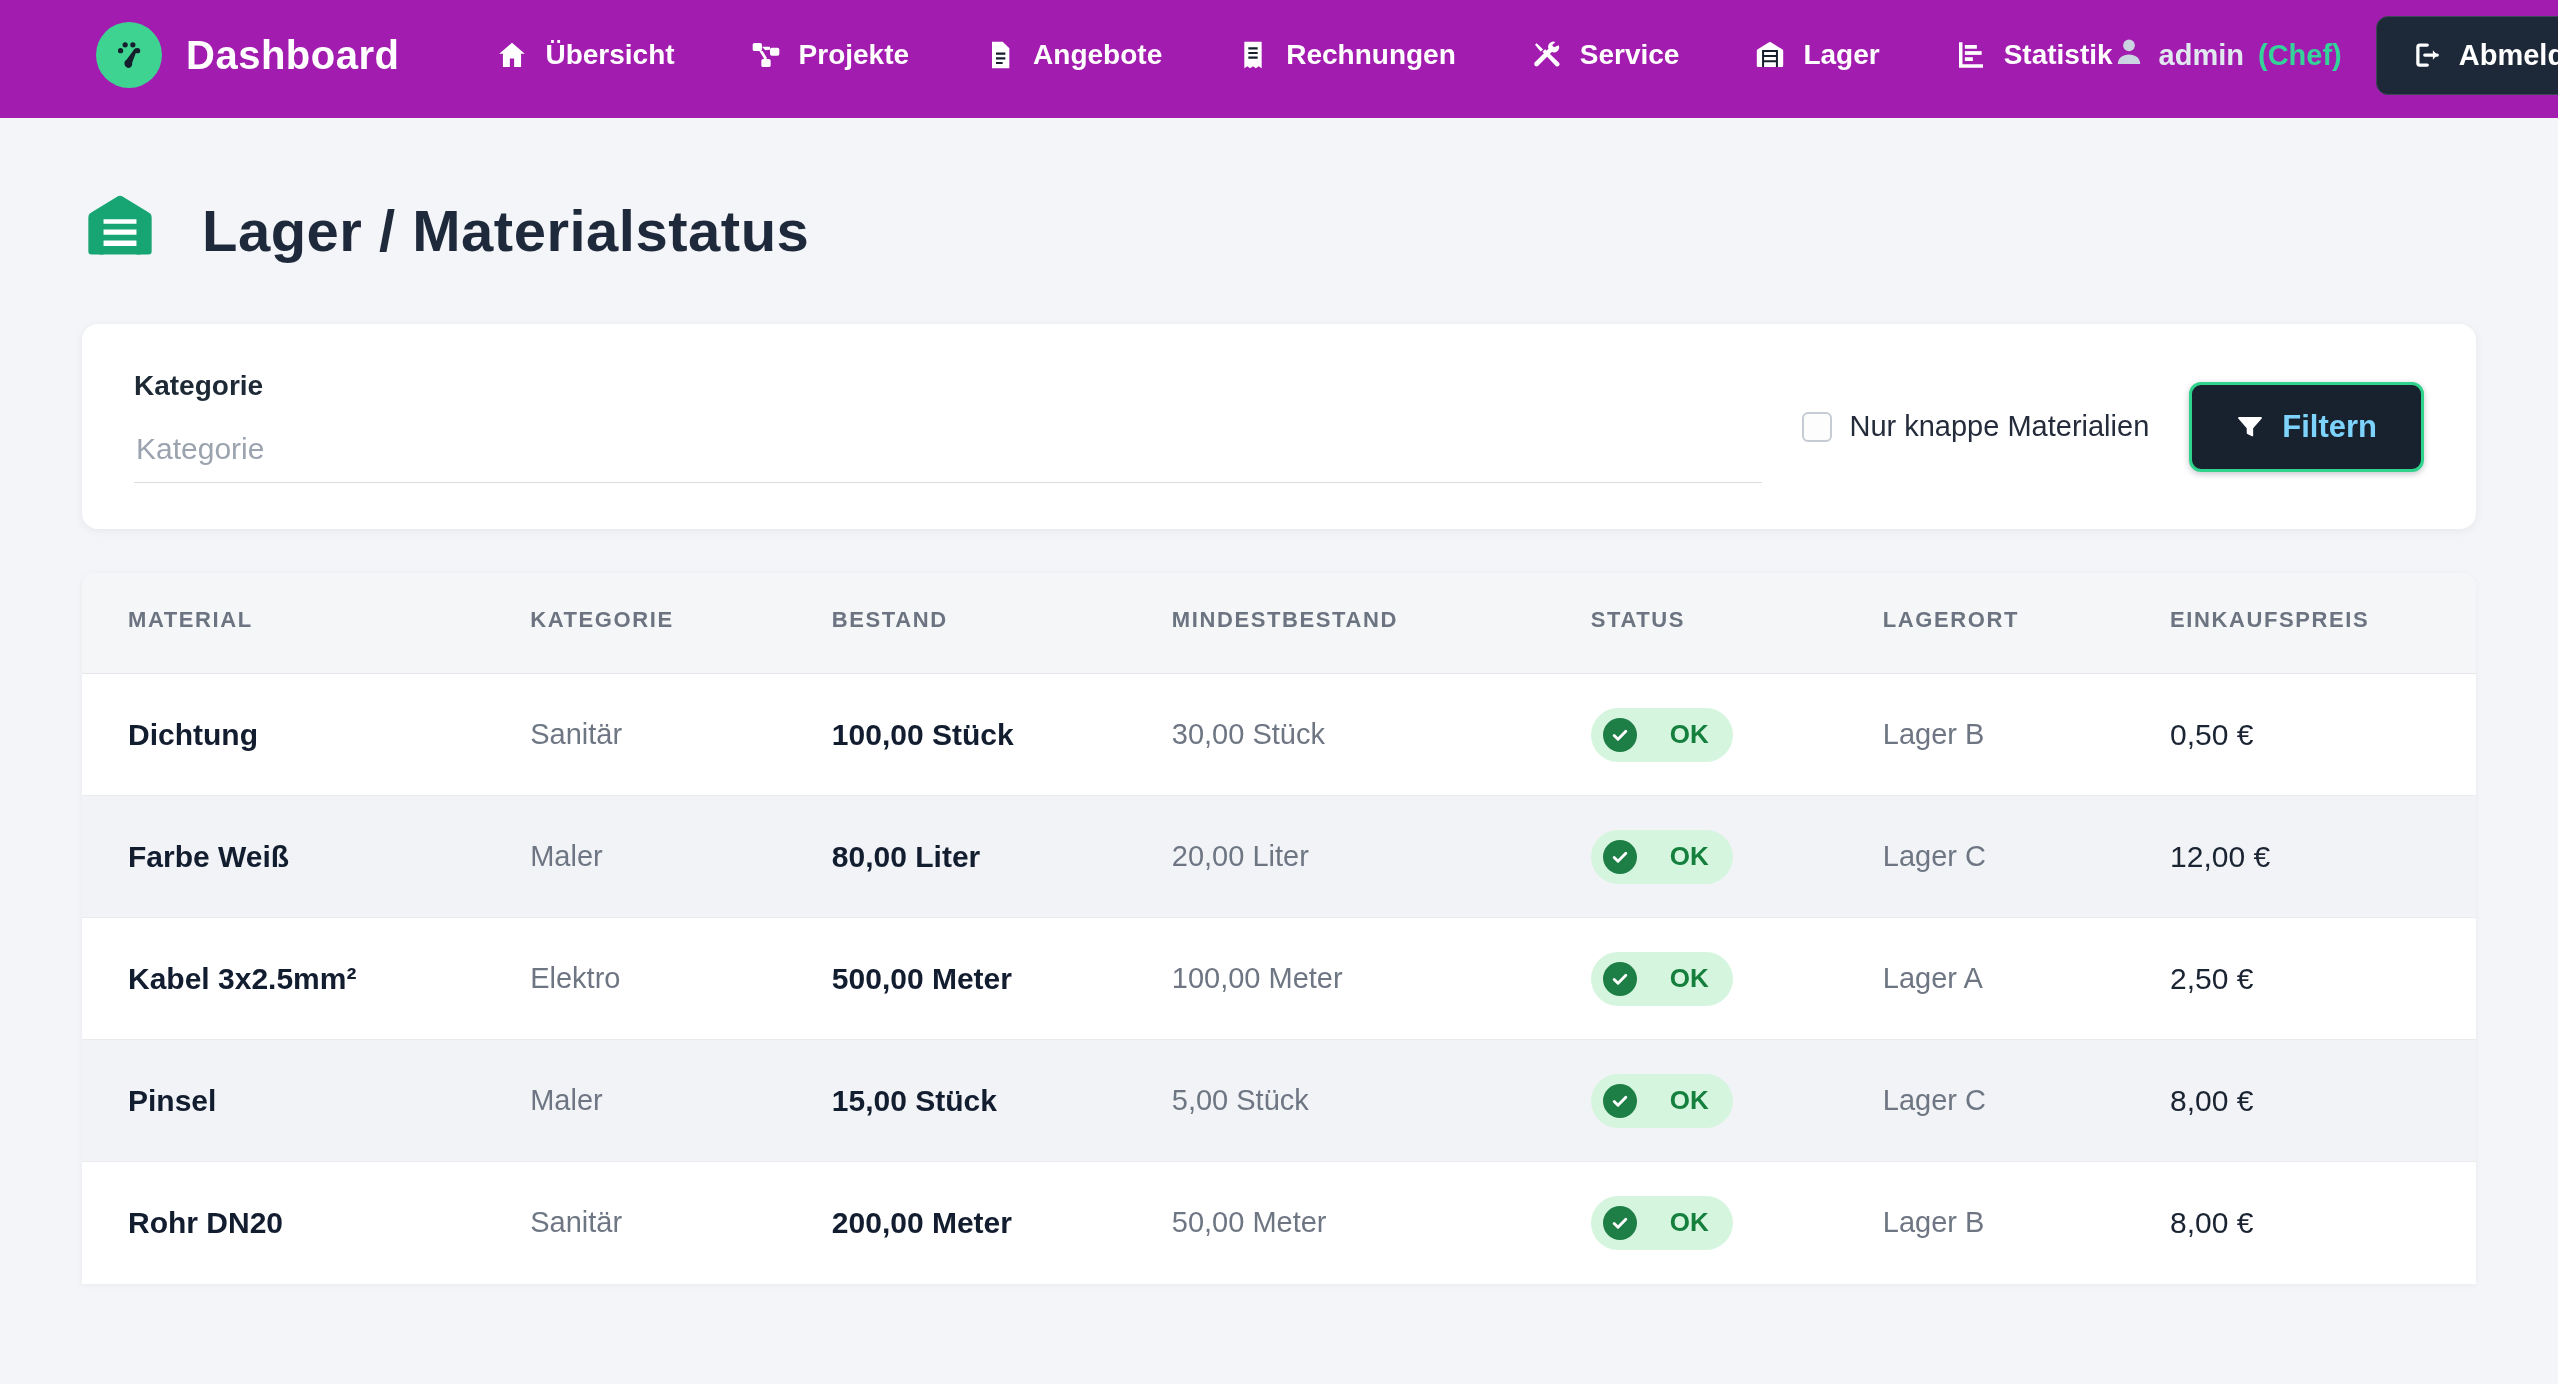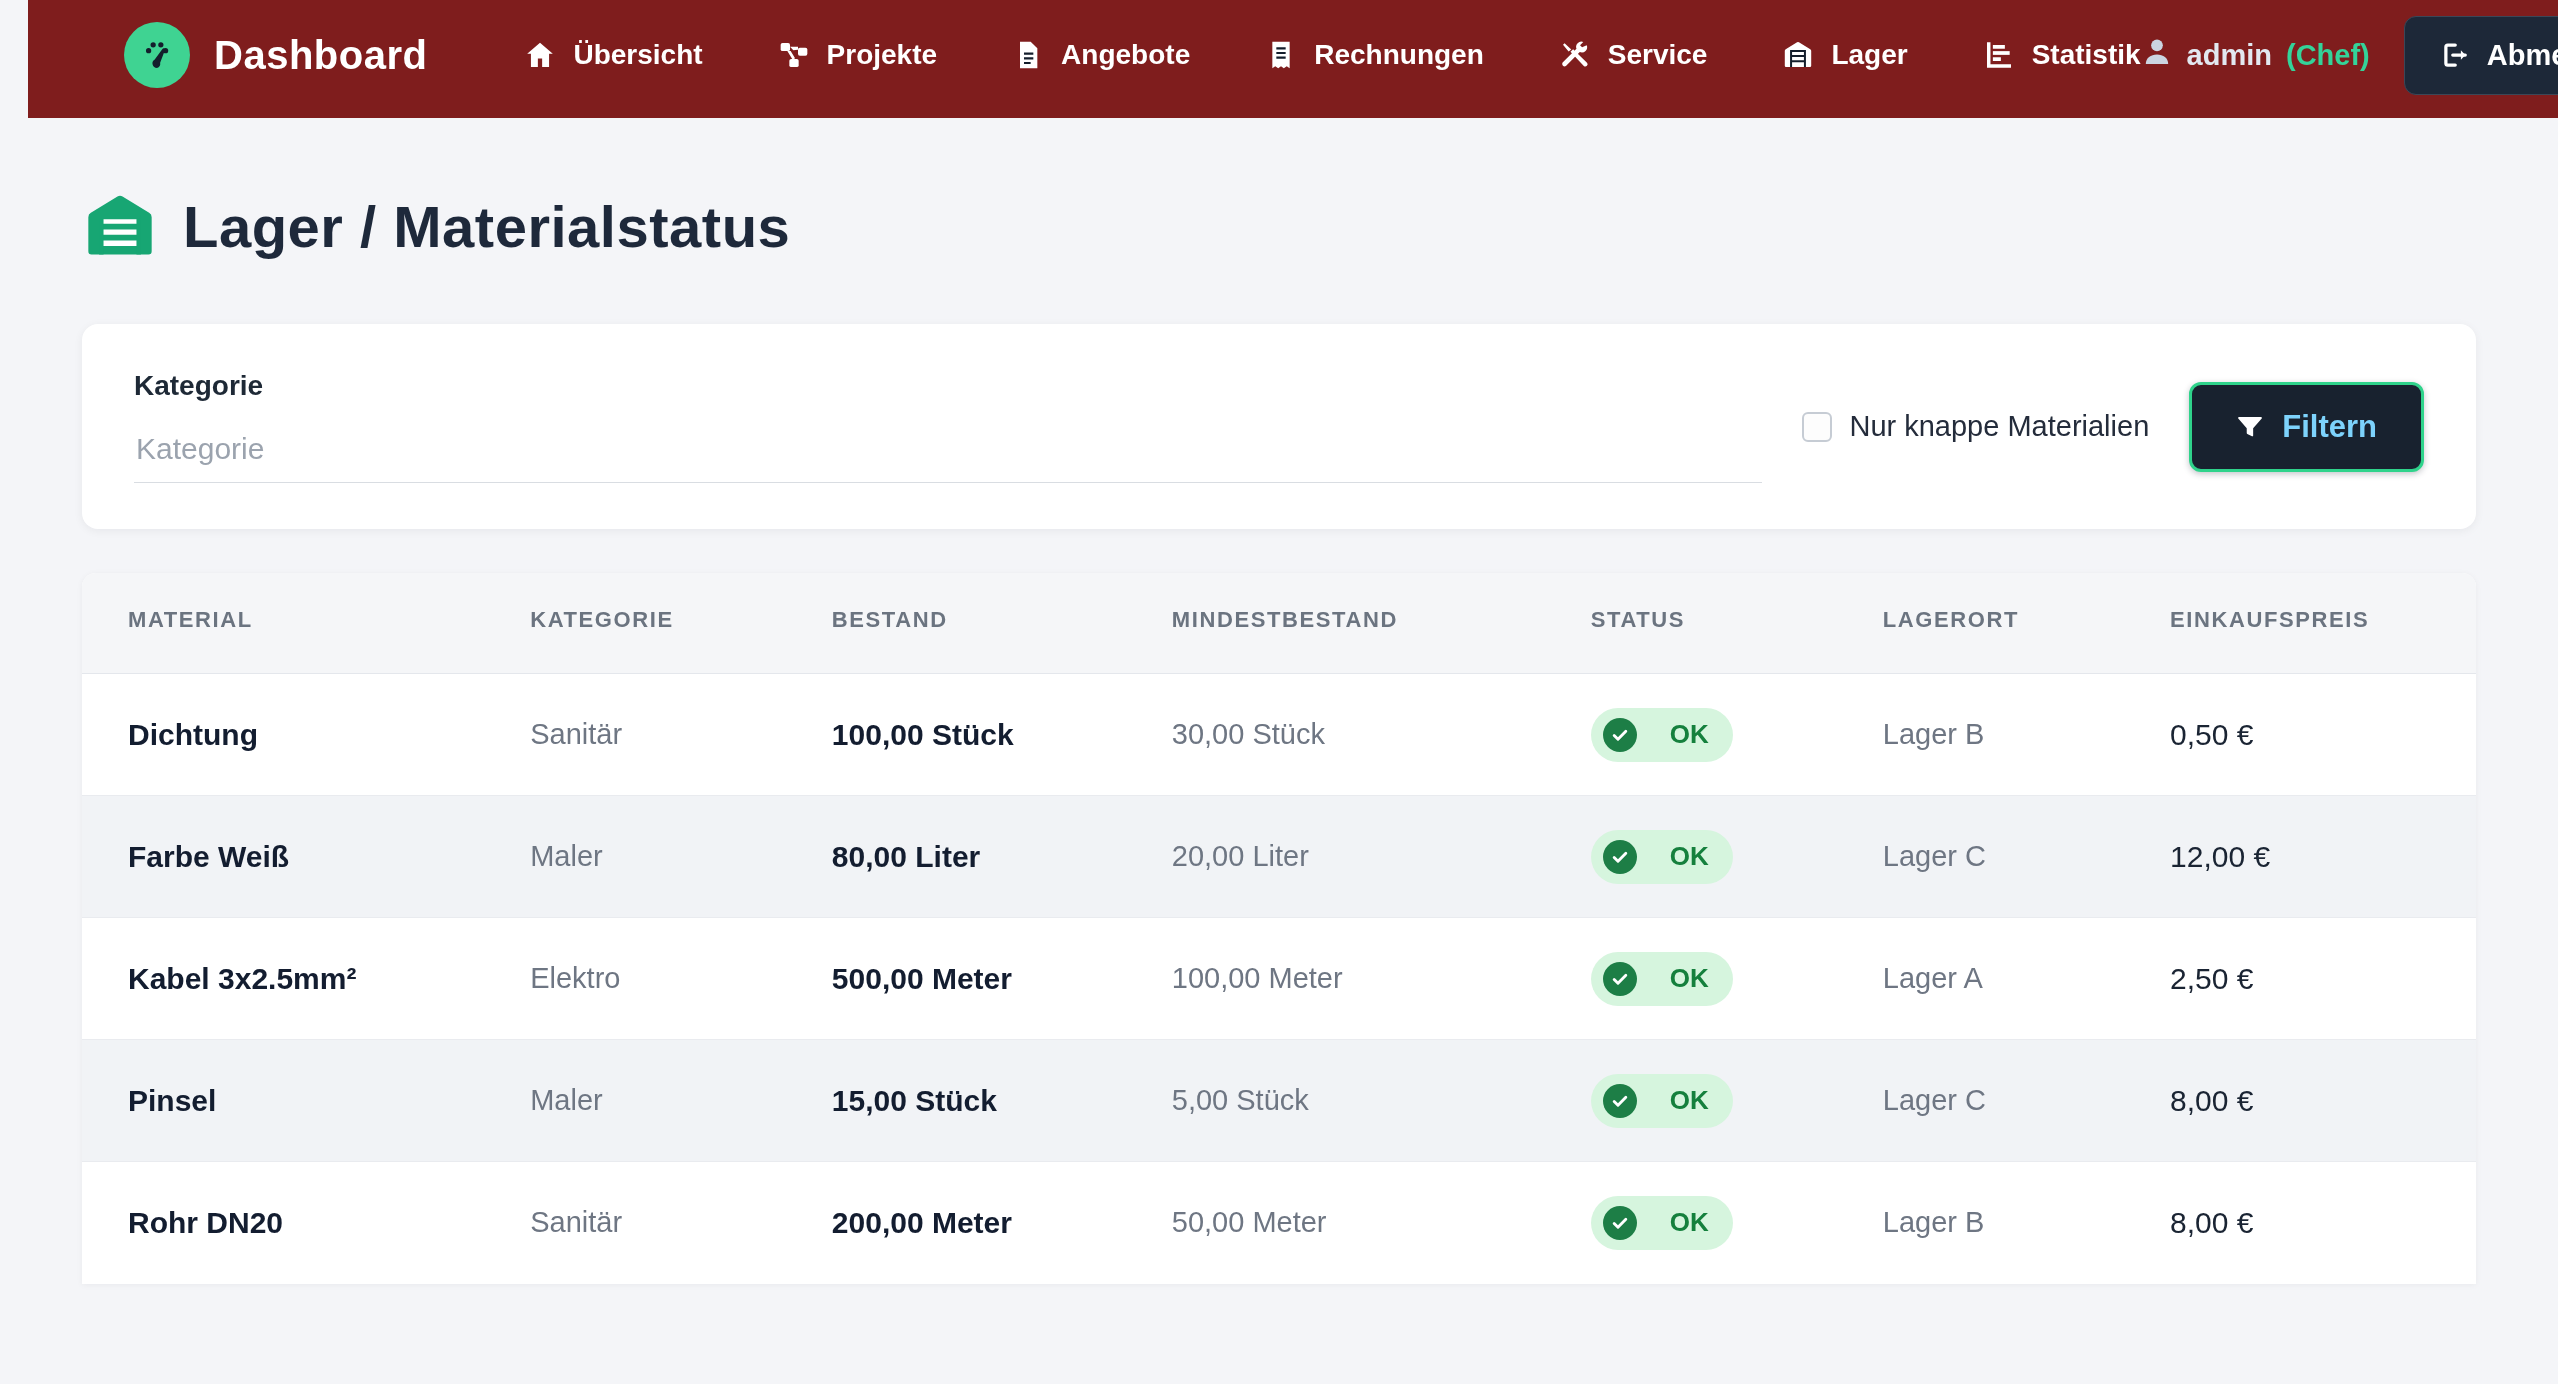--- a/index.html
+++ b/index.html
@@ -6,25 +6,24 @@
   html, body { width: 2558px; height: 1384px; overflow: hidden; }
   body {
     font-family: "Liberation Sans", sans-serif;
     background: #f4f5f8;
     color: #1e2936;
   }
 
   
   .navbar {
     height: 118px;
-    background: #7f1d1d;
+    background: #a21caf;
     display: flex;
     align-items: center;
     padding: 0 66px 8px 96px;
-    margin-left: 28px;
   }
   .brand { display: flex; align-items: center; gap: 24px; margin-right: 96px; }
   .brand-logo {
     width: 66px; height: 66px; border-radius: 50%;
     background: #3fd392; display: flex; align-items: center; justify-content: center;
     color: #141e2c;
   }
   .brand-logo svg { width: 42px; height: 42px; }
   .brand-name { color: #ffffff; font-size: 40px; font-weight: 800; letter-spacing: .5px; }
   .nav-items { display: flex; align-items: center; gap: 74px; }
@@ -40,21 +39,21 @@
   .logout-btn {
     display: flex; align-items: center; gap: 18px;
     background: #1d2838; border: 1px solid #3b4757; border-radius: 12px;
     color: #ffffff; font-size: 29px; font-weight: 700;
     padding: 22px 34px; cursor: pointer; font-family: inherit;
   }
   .logout-btn svg { width: 30px; height: 30px; }
 
   
   .main { padding: 0 82px; }
-  .page-head { display: flex; align-items: center; gap: 25px; margin-top: 70px; }
+  .page-head { display: flex; align-items: flex-end; gap: 44px; margin-top: 70px; }
   .page-head .ph-ico svg { width: 76px; height: 76px; display: block; }
   .page-title { font-size: 58px; font-weight: 800; color: #1e293b; letter-spacing: .5px; }
 
   
   .filter-card {
     margin-top: 60px;
     background: #ffffff; border-radius: 16px;
     box-shadow: 0 2px 10px rgba(15,23,42,.06);
     padding: 46px 52px;
     display: flex; align-items: center; gap: 40px;

